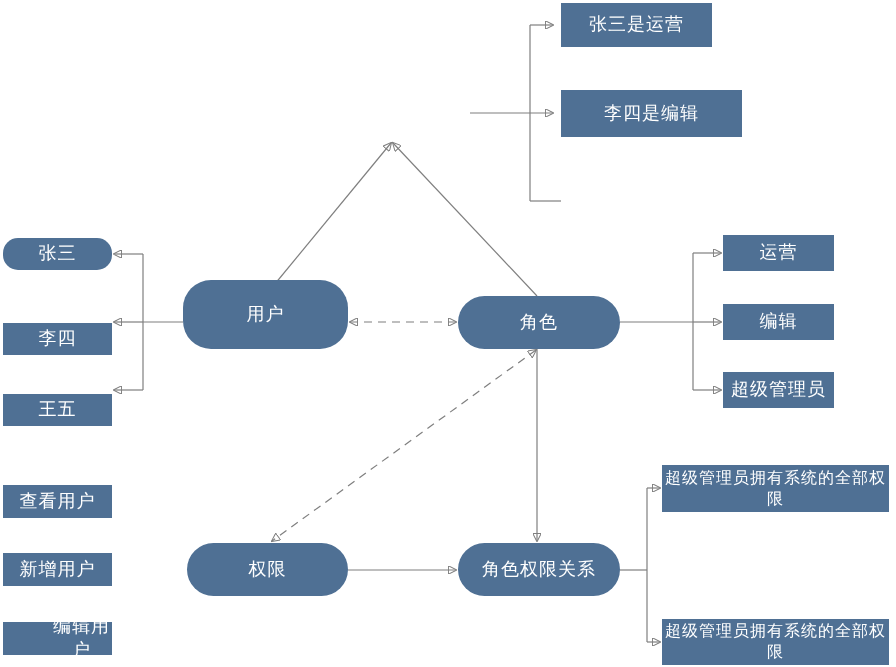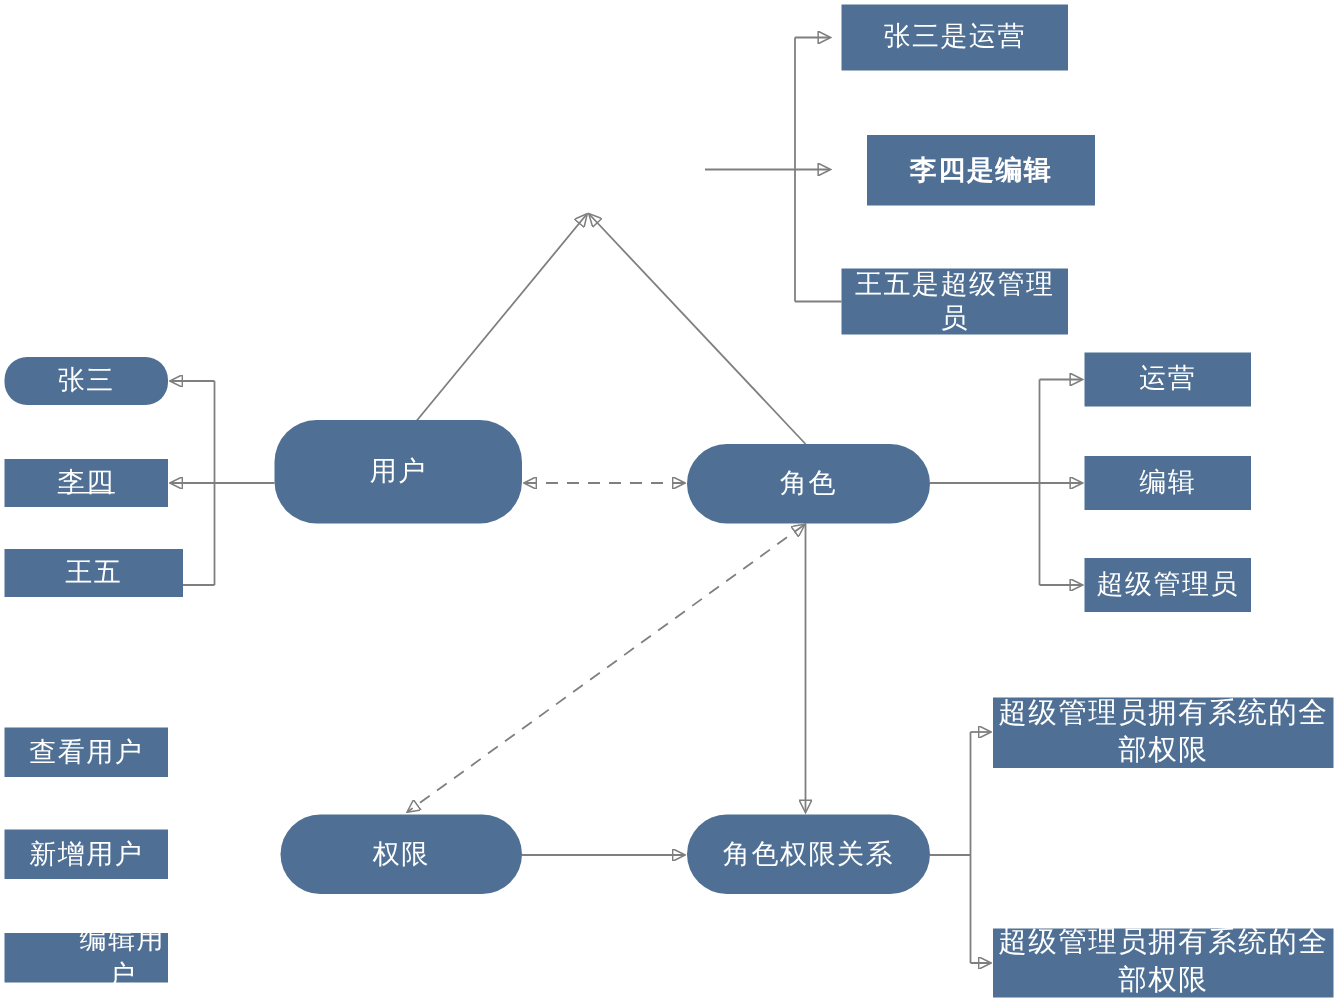--- a/index.html
+++ b/index.html
@@ -7,21 +7,21 @@
     position:relative;width:896px;height:667px;background:#ffffff;
     font-family:"Liberation Sans","DejaVu Sans",sans-serif;overflow:hidden;
   }
   .node{
     position:absolute;background:#4f7094;color:#ffffff;
     display:flex;align-items:center;justify-content:center;
     font-size:18px;letter-spacing:1px;text-align:center;line-height:1.3;
     box-sizing:border-box;
   }
   .pill{border-radius:28px;}
-  .wide{font-size:19px;}
+  .wide{font-size:16px;}
   svg.connectors{position:absolute;left:0;top:0;width:896px;height:667px;pointer-events:none;}
   svg.connectors path{stroke:#7f7f7f;stroke-width:1.2;fill:none;}
   svg.connectors path.dash{stroke-dasharray:8 6;}
 </style>
 </head>
 <body>
 
 <div class="canvas">
 
   <svg class="connectors" viewBox="0 0 896 667">
@@ -64,26 +64,25 @@
     <path d="M647,488 L660,488" marker-end="url(#arr)"></path>
     <path d="M647,642 L660,642" marker-end="url(#arr)"></path>
   </svg>
 
   <div class="node pill" style="left:183px;top:280px;width:165px;height:69px;">用户</div>
   <div class="node pill" style="left:458px;top:296px;width:162px;height:53px;">角色</div>
   <div class="node pill" style="left:458px;top:543px;width:162px;height:53px;">角色权限关系</div>
   <div class="node pill" style="left:187px;top:543px;width:161px;height:53px;">权限</div>
 
   <div class="node" style="left:561px;top:3px;width:151px;height:44px;">张三是运营</div>
-  <div class="node" style="left:578px;top:90px;width:152px;height:47px;font-weight:bold;">李四是编辑</div>
-  <div class="node" style="left:561px;top:179px;width:151px;height:44px;">王五是超级管理员</div>
+  <div class="node" style="left:561px;top:90px;width:181px;height:47px;">李四是编辑</div>
 
   <div class="node" style="left:3px;top:238px;width:109px;height:32px;border-radius:15px;">张三</div>
-  <div class="node" style="left:3px;top:306px;width:109px;height:32px;text-decoration:underline;">李四</div>
-  <div class="node" style="left:3px;top:366px;width:119px;height:32px;text-align:right;">王五</div>
+  <div class="node" style="left:3px;top:323px;width:109px;height:32px;">李四</div>
+  <div class="node" style="left:3px;top:394px;width:109px;height:32px;text-align:right;">王五</div>
 
   <div class="node" style="left:723px;top:235px;width:111px;height:36px;">运营</div>
   <div class="node" style="left:723px;top:304px;width:111px;height:36px;">编辑</div>
   <div class="node" style="left:3px;top:485px;width:109px;height:33px;">查看用户</div>
 
   <div class="node" style="left:723px;top:372px;width:111px;height:36px;">超级管理员</div>
   <div class="node" style="left:3px;top:553px;width:109px;height:33px;">新增用户</div>
   <div class="node" style="left:3px;top:622px;width:109px;height:33px;padding-left:48px;">编辑用户</div>
 
   <div class="node wide" style="left:662px;top:465px;width:227px;height:47px;">超级管理员拥有系统的全部权限</div>

